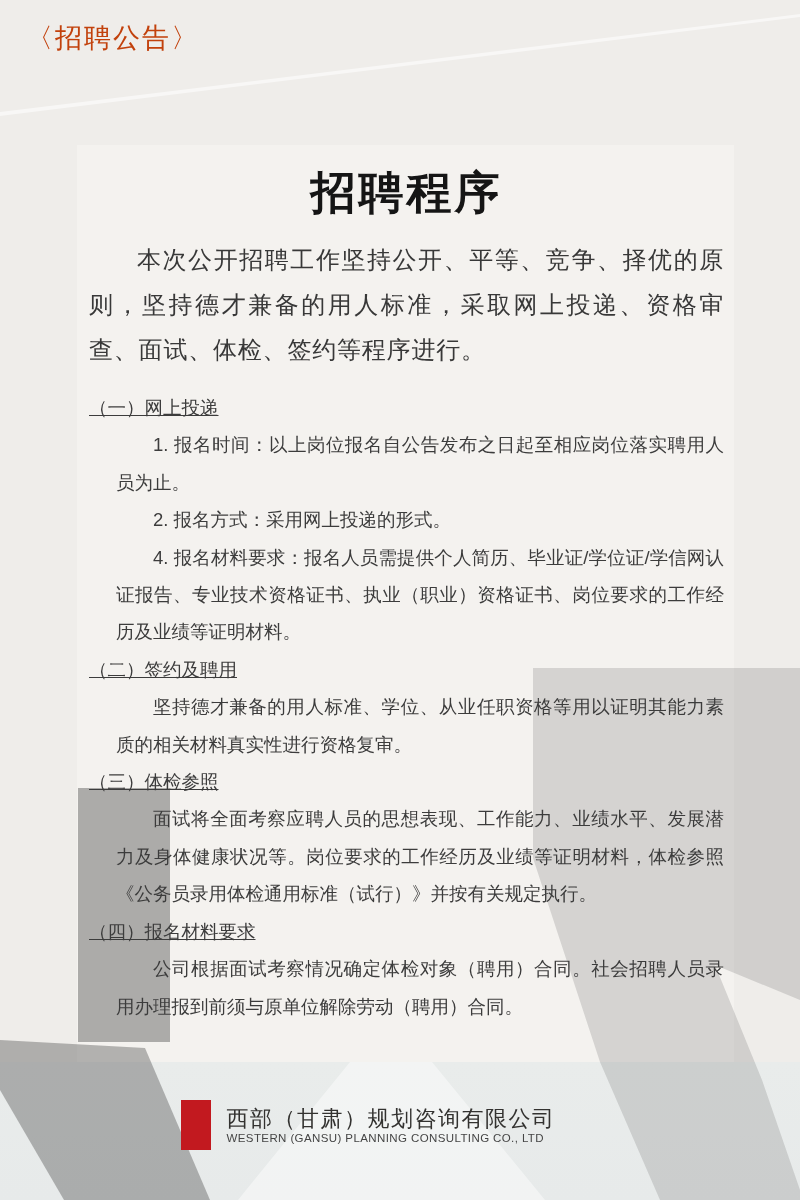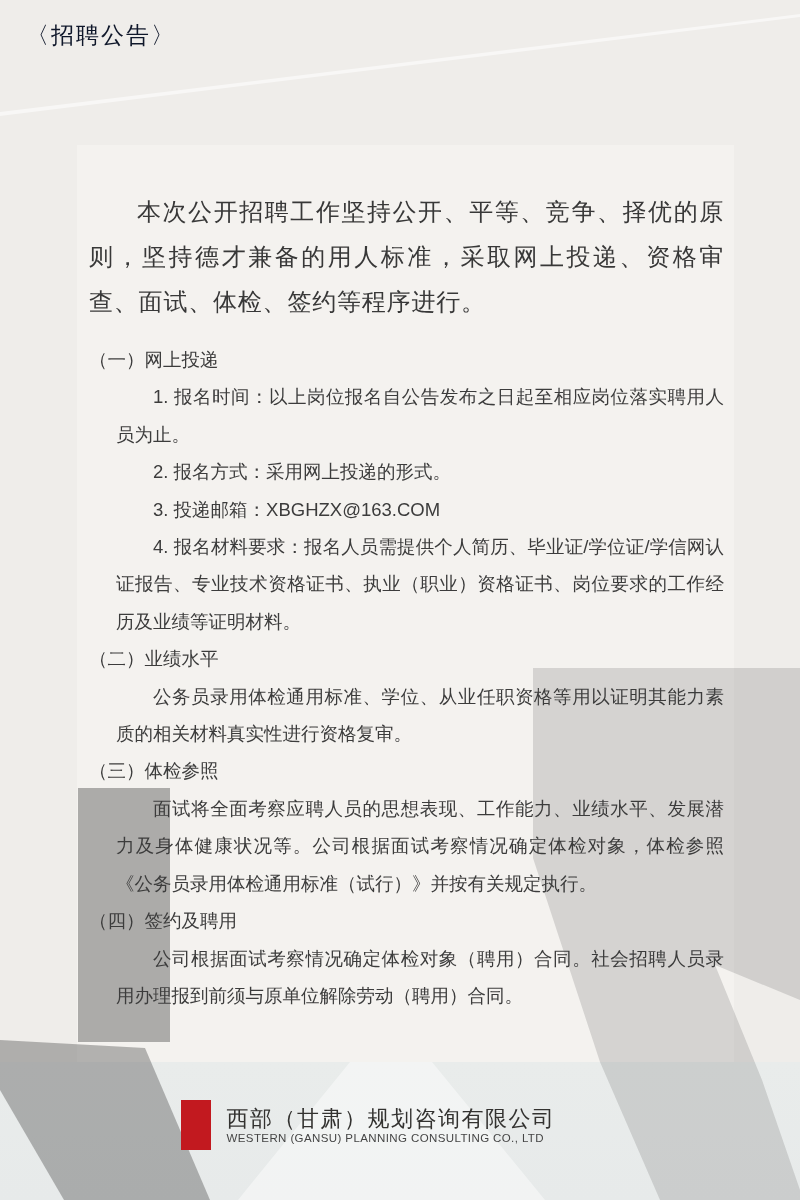--- a/index.html
+++ b/index.html
@@ -22,21 +22,21 @@
   .shape { position:absolute; inset:0; width:800px; height:1200px; z-index:2; pointer-events:none; }
   .shape-top-crease    { clip-path:polygon(0 112px,800px 14px,800px 17px,0 116px); background:rgba(255,255,255,0.55); }
   .shape-left-bar      { clip-path:polygon(78px 788px,170px 788px,170px 1042px,78px 1042px); background:rgba(80,80,80,0.44); }
   .shape-left-diagonal { clip-path:polygon(0 1040px,145px 1048px,210px 1200px,64px 1200px,0 1090px); background:rgba(80,80,80,0.40); }
   .shape-right-big     { clip-path:polygon(533px 668px,800px 668px,800px 1000px,715px 965px,762px 1080px,800px 1190px,800px 1200px,660px 1200px,600px 1062px,533px 858px); background:rgba(120,120,120,0.25); }
   .shape-bottom-wedge  { clip-path:polygon(350px 1062px,432px 1062px,545px 1200px,238px 1200px); background:rgba(255,255,255,0.45); }
 
   
   .page-tag {
     position:absolute; left:26px; top:20px; z-index:3;
-    font-size:23px; letter-spacing:2px; color:#0f172a; font-weight:400;
+    font-size:27px; letter-spacing:2px; color:#c2410c; font-weight:400;
   }
 
   
   .card {
     position:absolute; left:77px; top:145px; width:657px; height:917px;
     background:#f4f2ef; z-index:1;
   }
   .card-content {
     position:absolute; left:77px; top:145px; width:657px; z-index:3;
     padding:24px 10px 0 12px; color:#3a3a3a;
@@ -44,21 +44,21 @@
   .card-title {
     text-align:center; font-family:"Liberation Serif", serif;
     font-size:45px; font-weight:900; color:#151515; letter-spacing:3px;
     line-height:48px;
   }
   .intro {
     margin-top:20px; font-size:24px; line-height:45px; letter-spacing:0.8px;
     text-indent:2em; text-align:justify; color:#383838;
   }
   .sections { margin-top:17px; font-size:18.5px; line-height:37.4px; color:#3c3c3c; }
-  .section-heading { text-align:left; }
+  .section-heading { text-align:left;text-decoration:underline; }
   .section-item { text-indent:2em; text-align:justify;margin-left:27px; }
 
   
   .footer {
     position:absolute; left:0; top:1100px; width:736px; z-index:3;
     display:flex; justify-content:center; align-items:center; gap:16px;
   }
   .logo-mark { width:30px; height:50px; background:#c2191f; flex:0 0 auto; }
   .company-cn {
     font-size:22px; color:#333230; letter-spacing:1.5px; font-weight:400; line-height:26px;
@@ -77,36 +77,36 @@
   <div class="shape shape-top-crease"></div>
   <div class="card"></div>
   <div class="shape shape-left-bar"></div>
   <div class="shape shape-left-diagonal"></div>
   <div class="shape shape-right-big"></div>
   <div class="shape shape-bottom-wedge"></div>
 
   <div class="page-tag">〈招聘公告〉</div>
 
   <div class="card-content">
+    <div class="card-title">招聘程序</div>
     <p class="intro">本次公开招聘工作坚持公开、平等、竞争、择优的原则，坚持德才兼备的用人标准，采取网上投递、资格审查、面试、体检、签约等程序进行。</p>
 
     <div class="sections">
       <div class="section-heading">（一）网上投递</div>
       <p class="section-item">1. 报名时间：以上岗位报名自公告发布之日起至相应岗位落实聘用人员为止。</p>
       <p class="section-item">2. 报名方式：采用网上投递的形式。</p>
-      <p class="section-item">3. 投递邮箱：XBGHZX@163.COM</p>
       <p class="section-item">4. 报名材料要求：报名人员需提供个人简历、毕业证/学位证/学信网认证报告、专业技术资格证书、执业（职业）资格证书、岗位要求的工作经历及业绩等证明材料。</p>
 
-      <div class="section-heading">（二）业绩水平</div>
-      <p class="section-item">公务员录用体检通用标准、学位、从业任职资格等用以证明其能力素质的相关材料真实性进行资格复审。</p>
+      <div class="section-heading">（二）签约及聘用</div>
+      <p class="section-item">坚持德才兼备的用人标准、学位、从业任职资格等用以证明其能力素质的相关材料真实性进行资格复审。</p>
 
       <div class="section-heading">（三）体检参照</div>
-      <p class="section-item">面试将全面考察应聘人员的思想表现、工作能力、业绩水平、发展潜力及身体健康状况等。公司根据面试考察情况确定体检对象，体检参照《公务员录用体检通用标准（试行）》并按有关规定执行。</p>
+      <p class="section-item">面试将全面考察应聘人员的思想表现、工作能力、业绩水平、发展潜力及身体健康状况等。岗位要求的工作经历及业绩等证明材料，体检参照《公务员录用体检通用标准（试行）》并按有关规定执行。</p>
 
-      <div class="section-heading">（四）签约及聘用</div>
+      <div class="section-heading">（四）报名材料要求</div>
       <p class="section-item">公司根据面试考察情况确定体检对象（聘用）合同。社会招聘人员录用办理报到前须与原单位解除劳动（聘用）合同。</p>
     </div>
   </div>
 
   <div class="footer">
     <div class="logo-mark"></div>
     <div>
       <div class="company-cn">西部（甘肃）规划咨询有限公司</div>
       <div class="company-en">WESTERN (GANSU) PLANNING CONSULTING CO., LTD</div>
     </div>

